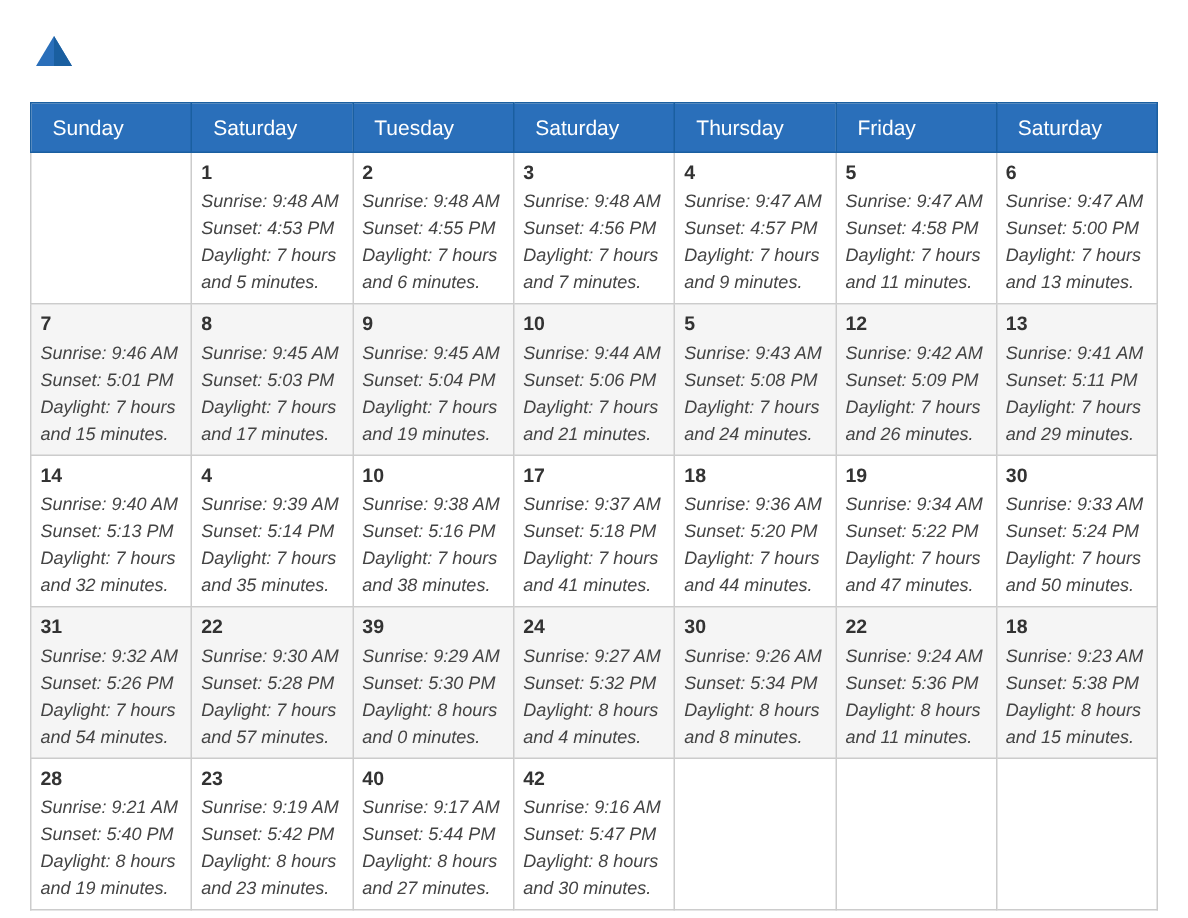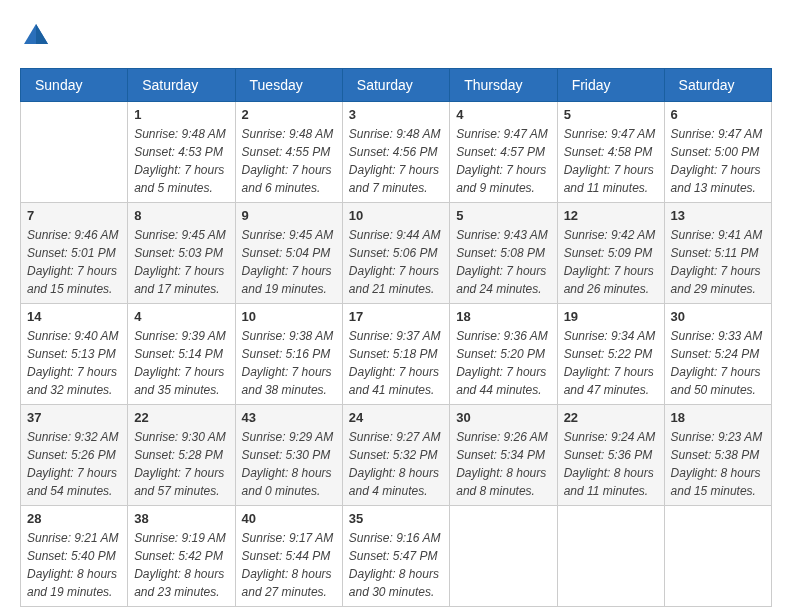--- a/index.html
+++ b/index.html
@@ -210,29 +210,29 @@
           <span class="day-number">19</span>
 <div class="day-info">Sunrise: 9:34 AM<br>Sunset: 5:22 PM<br>Daylight: 7 hours and 47 minutes.</div>
         </td>
         <td>
           <span class="day-number">30</span>
 <div class="day-info">Sunrise: 9:33 AM<br>Sunset: 5:24 PM<br>Daylight: 7 hours and 50 minutes.</div>
         </td>
       </tr>
       <tr>
         <td>
-          <span class="day-number">37</span>
+          <span class="day-number">31</span>
 <div class="day-info">Sunrise: 9:32 AM<br>Sunset: 5:26 PM<br>Daylight: 7 hours and 54 minutes.</div>
         </td>
         <td>
           <span class="day-number">22</span>
 <div class="day-info">Sunrise: 9:30 AM<br>Sunset: 5:28 PM<br>Daylight: 7 hours and 57 minutes.</div>
         </td>
         <td>
-          <span class="day-number">43</span>
+          <span class="day-number">39</span>
 <div class="day-info">Sunrise: 9:29 AM<br>Sunset: 5:30 PM<br>Daylight: 8 hours and 0 minutes.</div>
         </td>
         <td>
           <span class="day-number">24</span>
 <div class="day-info">Sunrise: 9:27 AM<br>Sunset: 5:32 PM<br>Daylight: 8 hours and 4 minutes.</div>
         </td>
         <td>
           <span class="day-number">30</span>
 <div class="day-info">Sunrise: 9:26 AM<br>Sunset: 5:34 PM<br>Daylight: 8 hours and 8 minutes.</div>
         </td>
@@ -244,29 +244,29 @@
           <span class="day-number">18</span>
 <div class="day-info">Sunrise: 9:23 AM<br>Sunset: 5:38 PM<br>Daylight: 8 hours and 15 minutes.</div>
         </td>
       </tr>
       <tr>
         <td>
           <span class="day-number">28</span>
 <div class="day-info">Sunrise: 9:21 AM<br>Sunset: 5:40 PM<br>Daylight: 8 hours and 19 minutes.</div>
         </td>
         <td>
-          <span class="day-number">38</span>
+          <span class="day-number">23</span>
 <div class="day-info">Sunrise: 9:19 AM<br>Sunset: 5:42 PM<br>Daylight: 8 hours and 23 minutes.</div>
         </td>
         <td>
           <span class="day-number">40</span>
 <div class="day-info">Sunrise: 9:17 AM<br>Sunset: 5:44 PM<br>Daylight: 8 hours and 27 minutes.</div>
         </td>
         <td>
-          <span class="day-number">35</span>
+          <span class="day-number">42</span>
 <div class="day-info">Sunrise: 9:16 AM<br>Sunset: 5:47 PM<br>Daylight: 8 hours and 30 minutes.</div>
         </td>
         <td class="empty-cell"></td>
         <td class="empty-cell"></td>
         <td class="empty-cell"></td>
       </tr>
     </tbody>
 </table>
 
 </body></html>

